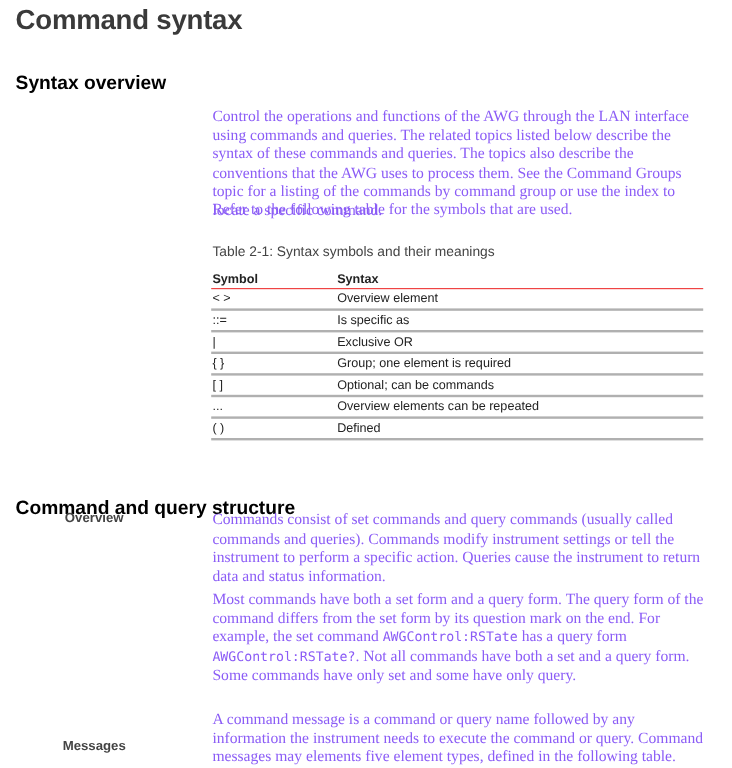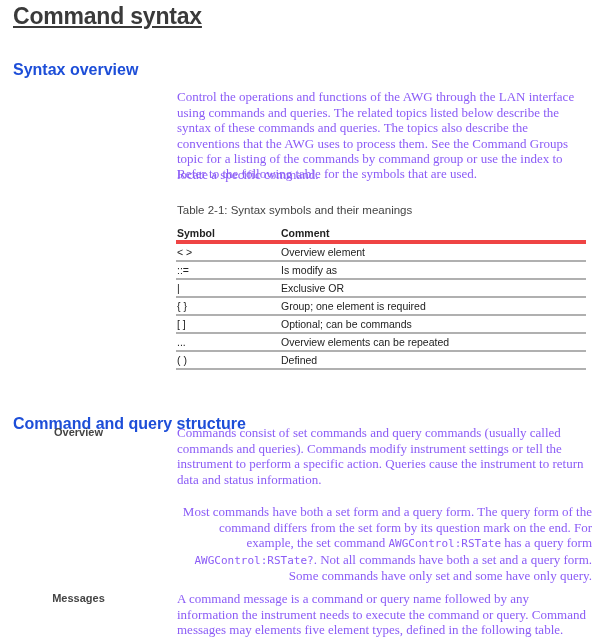--- a/index.html
+++ b/index.html
@@ -1,76 +1,76 @@
 <!DOCTYPE html>
 <html><head>
 <meta charset="utf-8">
 <style>
   html, body { margin: 0; padding: 0; background: #ffffff; }
   body { width: 610px; height: 640px; position: relative; overflow: hidden; color: #000; }
   .mono { font-family: "DejaVu Sans Mono", monospace; font-size: 11px; }
 
   .h1 { position: absolute; left: 13px; top: 3px; font-family: "Liberation Sans", sans-serif;
-        font-size: 23px; font-weight: bold; color: #3a3a3a; margin: 0; letter-spacing: -0.2px; text-decoration: underline; }
+        font-size: 23px; font-weight: bold; color: #3a3a3a; margin: 0; letter-spacing: -0.2px; }
   .h2 { position: absolute; left: 13px; font-family: "Liberation Sans", sans-serif;
-        font-size: 16px; font-weight: bold; color: #1d4ed8; margin: 0; }
+        font-size: 16px; font-weight: bold; color: #000000; margin: 0; }
   .h2.syntax { top: 61px; }
   .h2.cqs { top: 415px; }
 
   .para { position: absolute; left: 177px; width: 415px; font-family: "Liberation Serif", serif;
           font-size: 13px; line-height: 15.6px; margin: 0; color: #8b5cf6; }
   .p1 { top: 89px; }
   .p2 { top: 166px; }
 
   .table-caption { position: absolute; left: 177px; top: 204px; font-family: "Liberation Sans", sans-serif;
                    font-size: 11.5px; font-weight: normal; color: #444; margin: 0; }
 
   table.syn { position: absolute; left: 176px; top: 226px; width: 410px; border-collapse: collapse;
               font-family: "Liberation Sans", sans-serif; font-size: 10.5px; color: #222; }
   table.syn th { text-align: left; font-weight: bold; padding: 0 0 0 1px; height: 14px;
-                 border-bottom: 4px solid #ef4444; }
+                 border-bottom: 1px solid #ef4444; }
   table.syn td { padding: 0 0 0 1px; height: 16px; border-bottom: 2px solid #b0b0b0; }
   table.syn .c1 { width: 103px; }
 
   .side-label { position: absolute; left: 0; width: 157px; text-align: center;
                 font-family: "Liberation Sans", sans-serif; font-size: 11px; font-weight: bold; color: #444; margin: 0; }
   .lbl-overview { top: 426px; }
-  .lbl-messages { top: 592px; }
+  .lbl-messages { top: 616px; }
 
   .p3 { top: 425px; }
-  .p4 { top: 504px; text-align: right; }
+  .p4 { top: 491px; }
   .p5 { top: 591px; }
 </style>
 </head>
 <body>
 
 <h1 class="h1">Command syntax</h1>
 
 <h2 class="h2 syntax">Syntax overview</h2>
 
 <p class="para p1">Control the operations and functions of the AWG through the LAN interface using commands and queries. The related topics listed below describe the syntax of these commands and queries. The topics also describe the conventions that the AWG uses to process them. See the Command Groups topic for a listing of the commands by command group or use the index to locate a specific command.</p>
 <p class="para p2">Refer to the following table for the symbols that are used.</p>
 
 <p class="table-caption">Table 2-1: Syntax symbols and their meanings</p>
 
 <table class="syn">
   <thead>
     <tr>
       <th class="c1">Symbol</th>
-      <th>Comment</th>
+      <th>Syntax</th>
     </tr>
   </thead>
   <tbody>
     <tr>
       <td class="c1">&lt; &gt;</td>
       <td>Overview element</td>
     </tr>
     <tr>
       <td class="c1">::=</td>
-      <td>Is modify as</td>
+      <td>Is specific as</td>
     </tr>
     <tr>
       <td class="c1">|</td>
       <td>Exclusive OR</td>
     </tr>
     <tr>
       <td class="c1">{ }</td>
       <td>Group; one element is required</td>
     </tr>
     <tr>

